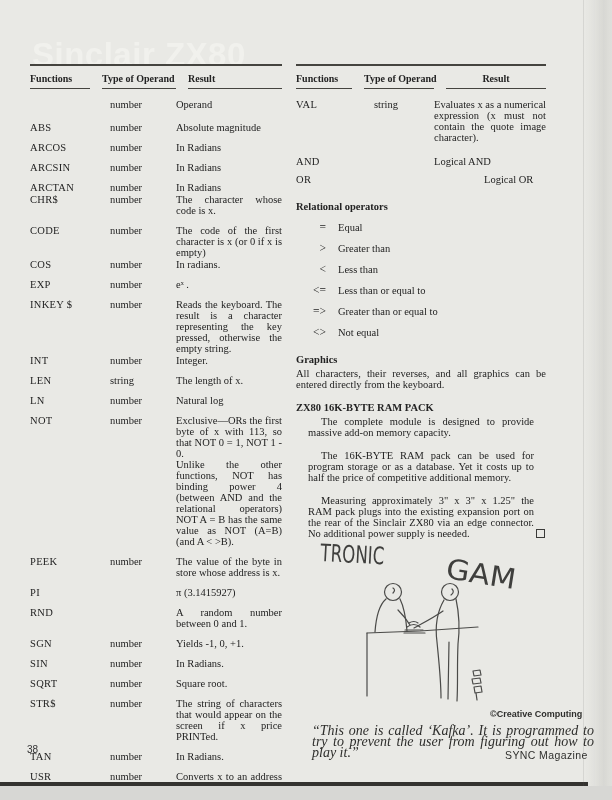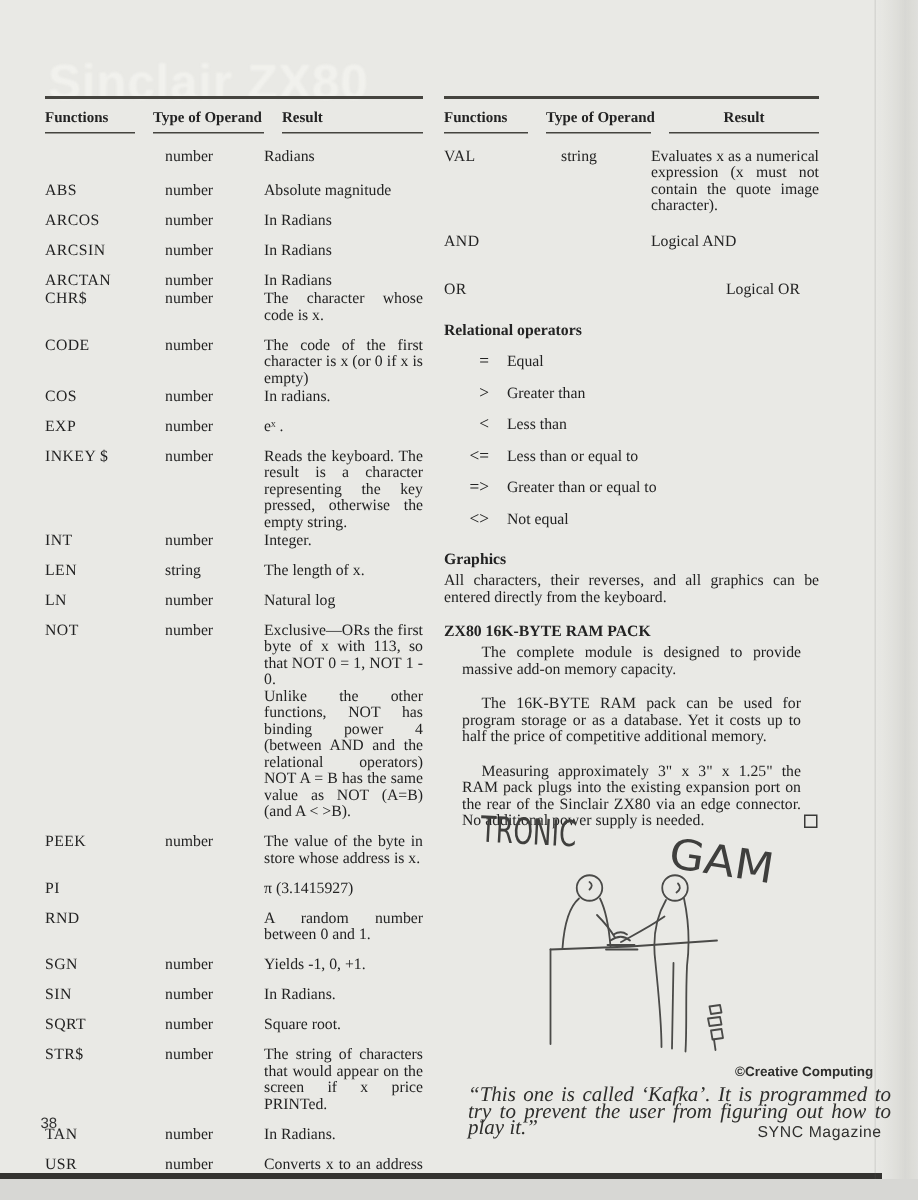--- a/index.html
+++ b/index.html
@@ -84,21 +84,21 @@
   <div class="col col-left">
     <div class="thead">
       <span class="h-fn">Functions</span>
       <span class="h-op">Type of Operand</span>
       <span class="h-res">Result</span>
     </div>
 
     <div class="trow" style="margin-top:10px;">
       <span class="fn"></span>
       <span class="op">number</span>
-      <span class="res">Radians</span>
+      <span class="res">Operand</span>
     </div>
     <div class="trow" style="margin-top:12px;">
       <span class="fn">ABS</span>
       <span class="op">number</span>
       <span class="res">Absolute magnitude</span>
     </div>
     <div class="trow">
       <span class="fn">ARCOS</span>
       <span class="op">number</span>
       <span class="res">In Radians</span>
@@ -215,21 +215,21 @@
       <div class="trow" style="margin-top:10px;">
         <span class="fn">VAL</span>
         <span class="op">string</span>
         <span class="res">Evaluates x as a numerical expression (x must not contain the quote image character).</span>
       </div>
       <div class="trow" style="margin-top:13px;">
         <span class="fn">AND</span>
         <span class="op"></span>
         <span class="res">Logical AND</span>
       </div>
-      <div class="trow" style="margin-top:21px;gap:31px;">
+      <div class="trow" style="margin-top:7px;gap:31px;">
         <span class="fn">OR</span>
         <span class="op"></span>
         <span class="res">Logical OR</span>
       </div>
     </div>
 
     <div>
       <div class="sec-head">Relational operators</div>
       <div class="rel-list">
         <div class="rel-row">

